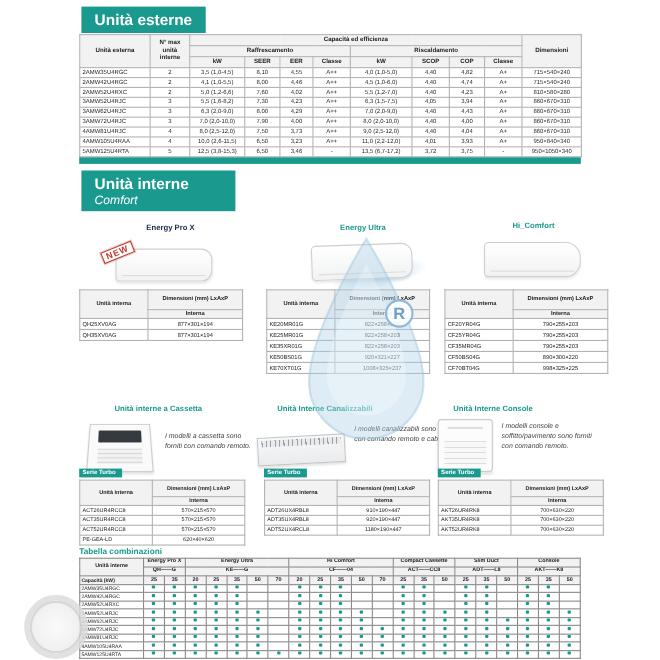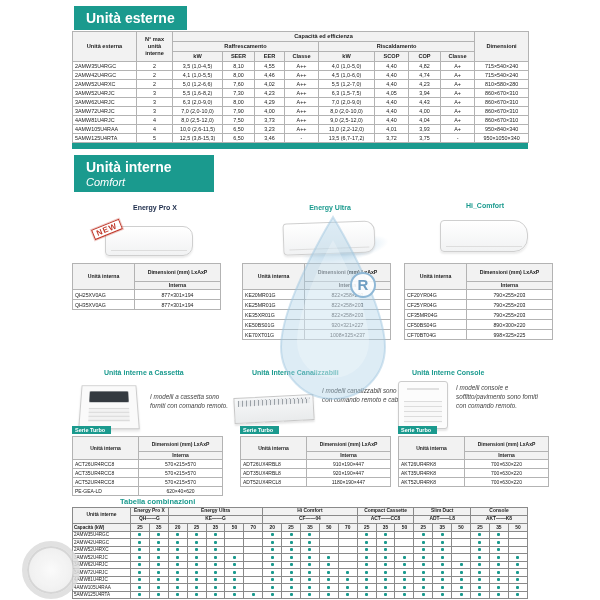--- a/index.html
+++ b/index.html
@@ -488,21 +488,21 @@
         <td>AKT35UR4RK8</td>
         <td>700×630×220</td>
       </tr>
       <tr>
         <td>AKT52UR4RK8</td>
         <td>700×630×220</td>
       </tr>
     </tbody>
 </table>
 
-<div class="abs section-title" style="left:72px; top:497px; font-size:7.5px;margin-left:48px;">Tabella combinazioni</div>
+<div class="abs section-title" style="left:72px; top:497px; font-size:7.5px;">Tabella combinazioni</div>
 <table class="spec combo" style="left:72px; top:507px;">
   <colgroup>
     <col style="width:58px">
   </colgroup>
   <thead>
     <tr>
       <th rowspan="2">Unità interne</th>
       <th colspan="2">Energy Pro X</th>
       <th colspan="5">Energy Ultra</th>
       <th colspan="5">Hi Comfort</th>

